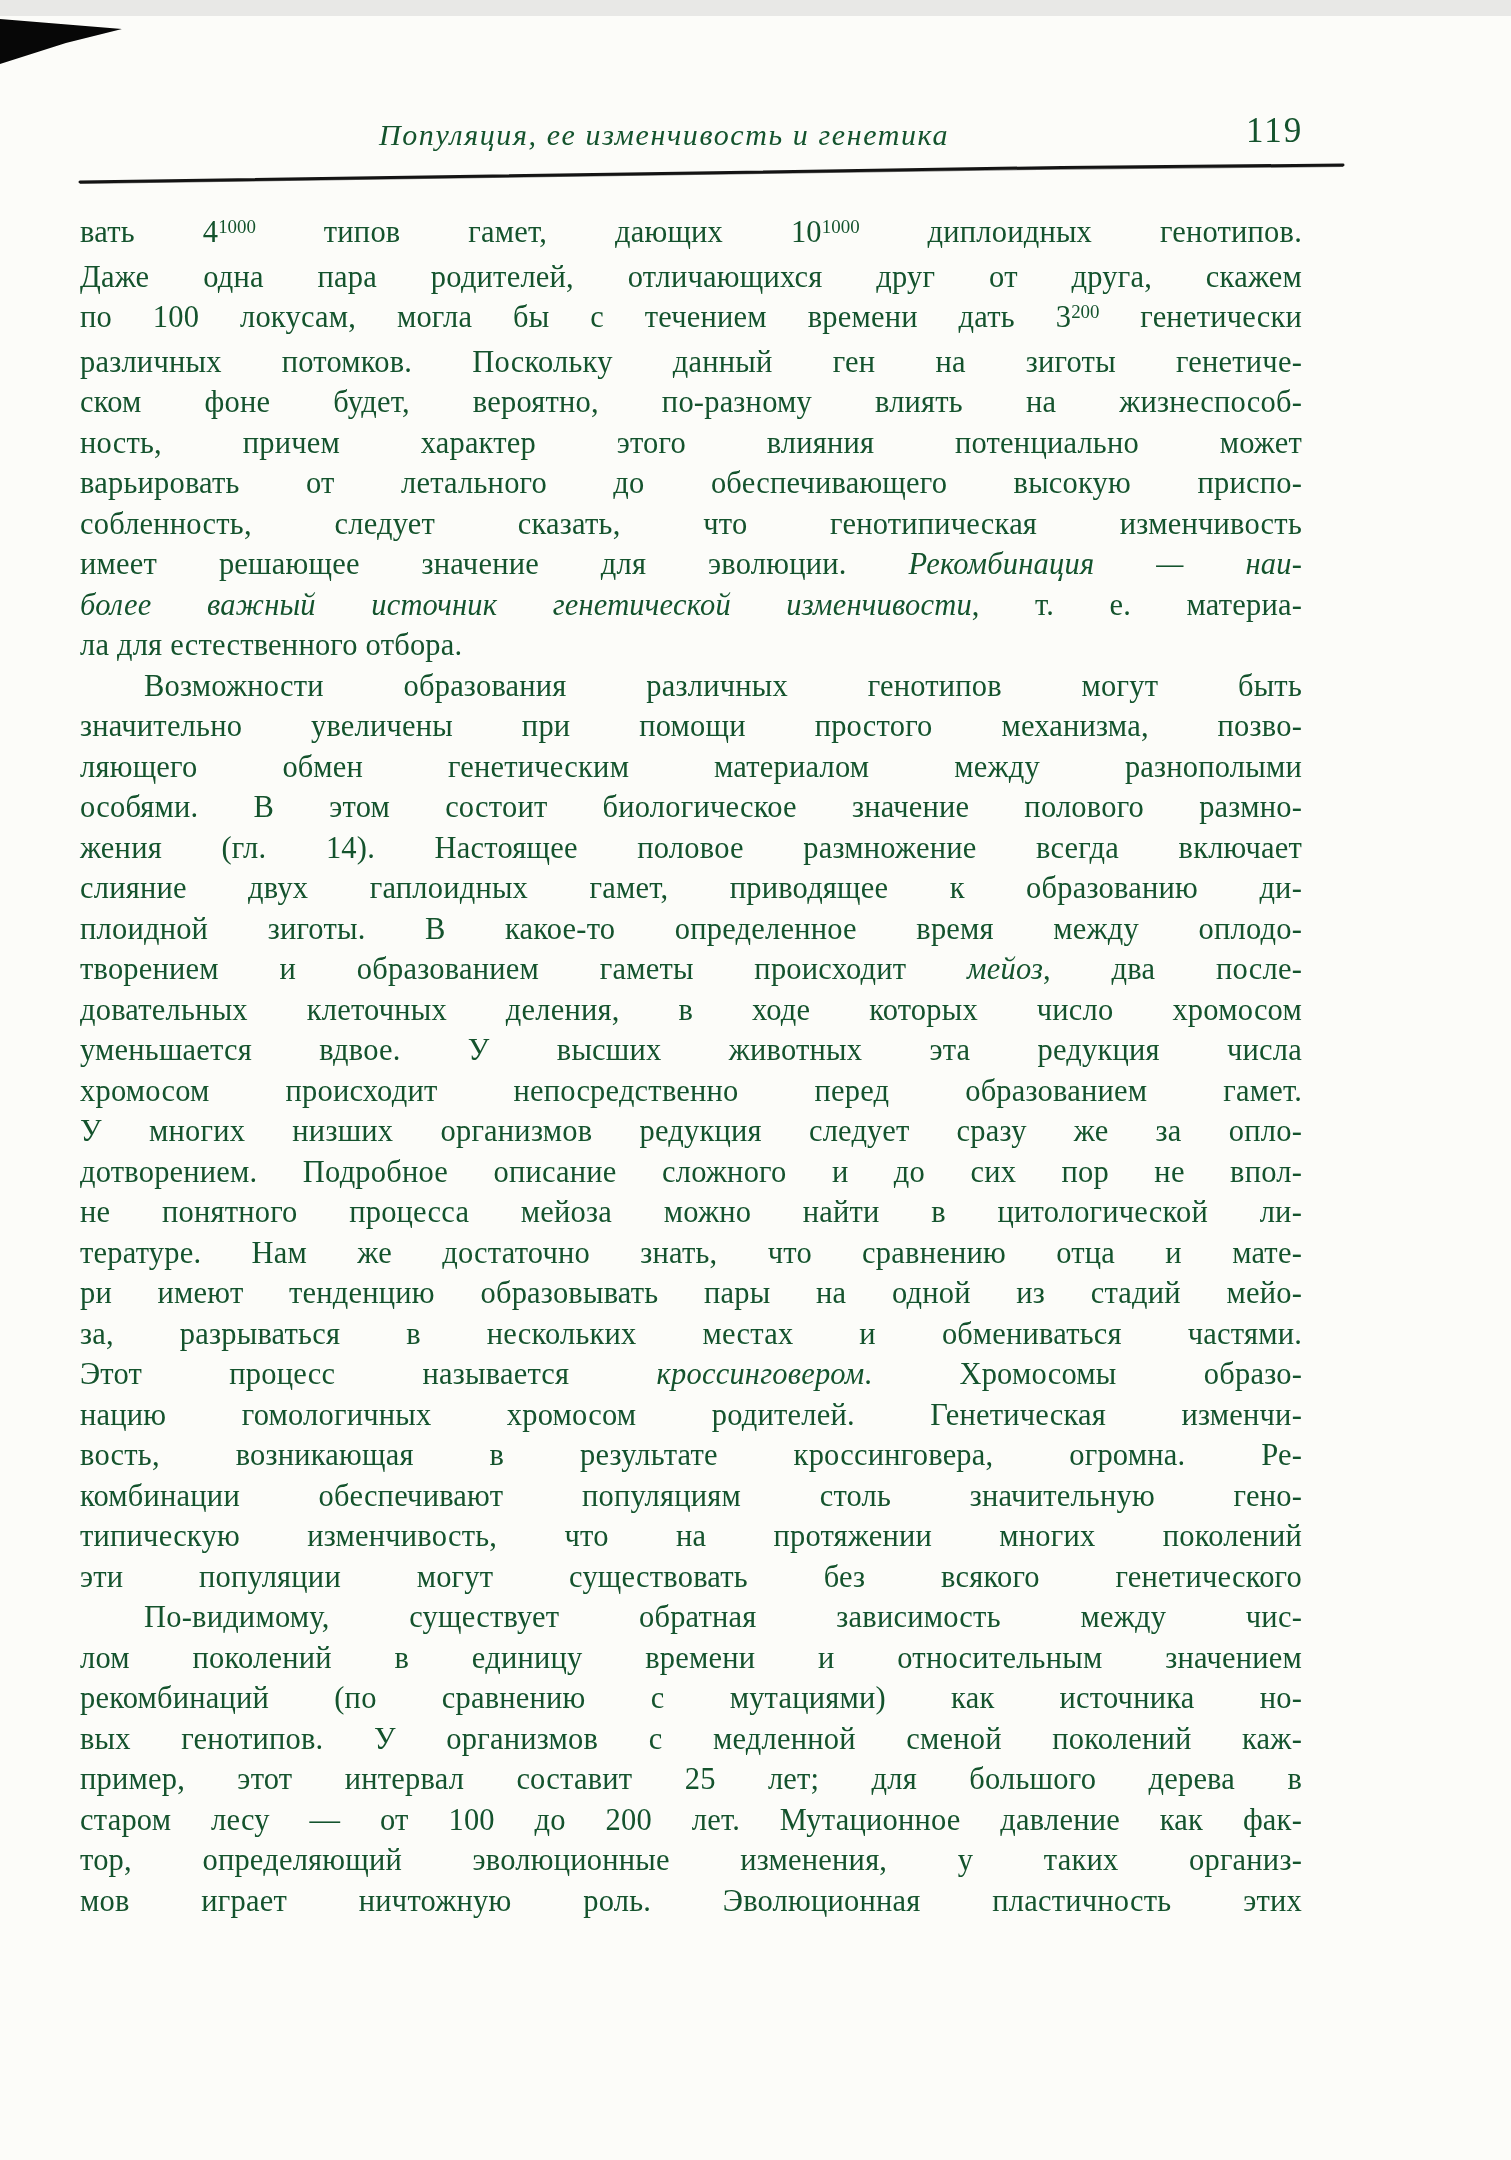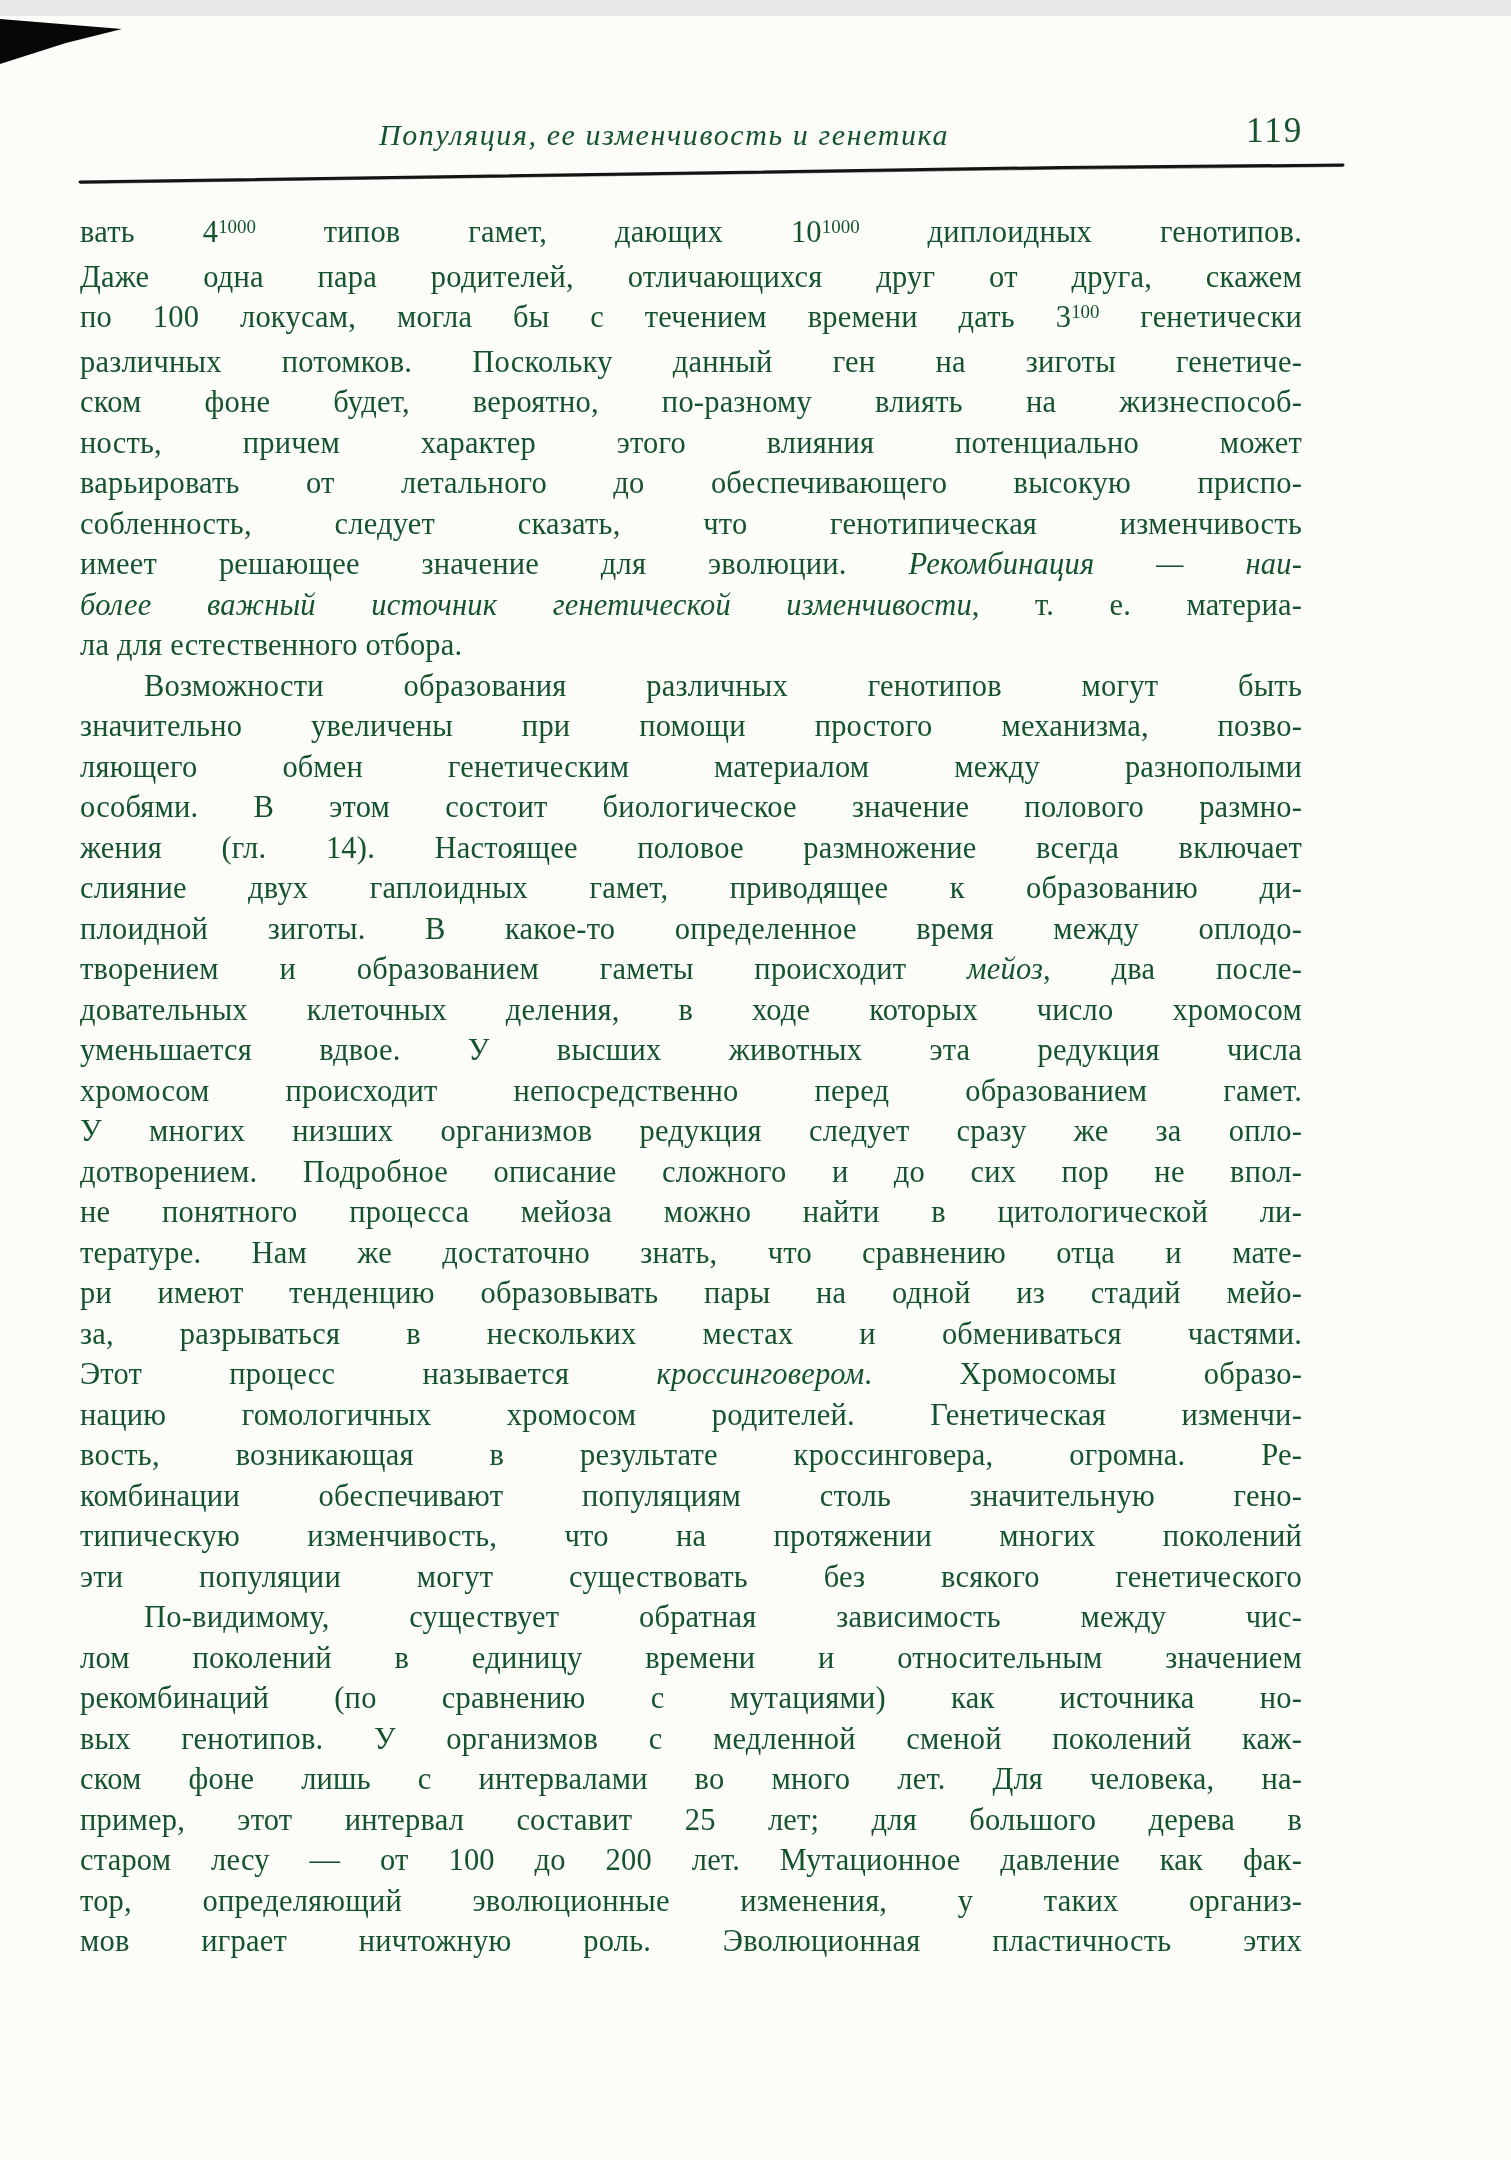--- a/index.html
+++ b/index.html
@@ -70,21 +70,21 @@
 
   <svg class="header-rule" viewBox="0 0 1511 40" xmlns="http://www.w3.org/2000/svg">
     <path d="M 80 26 C 420 20 900 12 1343 9" fill="none" stroke="#141414" stroke-width="3" stroke-linecap="round"></path>
     <path d="M 80 27.5 C 420 22 900 13.5 1343 10.5" fill="none" stroke="#141414" stroke-width="1.2" opacity="0.55"></path>
   </svg>
 
   <div class="page-body">
       <div class="para">
         <div class="line first"><span>вать 4</span><span class="sp">1000</span><span> типов гамет, дающих 10</span><span class="sp">1000</span><span> диплоидных генотипов.</span></div>
         <div class="line"><span>Даже одна пара родителей, отличающихся друг от друга, скажем</span></div>
-        <div class="line"><span>по 100 локусам, могла бы с течением времени дать 3</span><span class="sp">100</span><span> генетически</span></div>
+        <div class="line"><span>по 100 локусам, могла бы с течением времени дать 3</span><span class="sp">200</span><span> генетически</span></div>
         <div class="line"><span>различных потомков. Поскольку данный ген на зиготы генетиче-</span></div>
         <div class="line"><span>ском фоне будет, вероятно, по-разному влиять на жизнеспособ-</span></div>
         <div class="line"><span>ность, причем характер этого влияния потенциально может</span></div>
         <div class="line"><span>варьировать от летального до обеспечивающего высокую приспо-</span></div>
         <div class="line"><span>собленность, следует сказать, что генотипическая изменчивость</span></div>
         <div class="line"><span>имеет решающее значение для эволюции. </span><span class="it">Рекомбинация — наи-</span></div>
         <div class="line"><span class="it">более важный источник генетической изменчивости</span><span>, т. е. материа-</span></div>
         <div class="line line-end"><span>ла для естественного отбора.</span></div>
       </div>
       <div class="para indent">
@@ -110,21 +110,20 @@
         <div class="line"><span>вость, возникающая в результате кроссинговера, огромна. Ре-</span></div>
         <div class="line"><span>комбинации обеспечивают популяциям столь значительную гено-</span></div>
         <div class="line"><span>типическую изменчивость, что на протяжении многих поколений</span></div>
         <div class="line"><span>эти популяции могут существовать без всякого генетического</span></div>
       </div>
       <div class="para indent">
         <div class="line first"><span>По-видимому, существует обратная зависимость между чис-</span></div>
         <div class="line"><span>лом поколений в единицу времени и относительным значением</span></div>
         <div class="line"><span>рекомбинаций (по сравнению с мутациями) как источника но-</span></div>
         <div class="line"><span>вых генотипов. У организмов с медленной сменой поколений каж-</span></div>
-        <div class="line"><span>ском фоне лишь с интервалами во много лет. Для человека, на-</span></div>
         <div class="line"><span>пример, этот интервал составит 25 лет; для большого дерева в</span></div>
         <div class="line"><span>старом лесу — от 100 до 200 лет. Мутационное давление как фак-</span></div>
         <div class="line"><span>тор, определяющий эволюционные изменения, у таких организ-</span></div>
         <div class="line"><span>мов играет ничтожную роль. Эволюционная пластичность этих</span></div>
       </div>
     </div>
 
 </div>
 
 </body></html>

